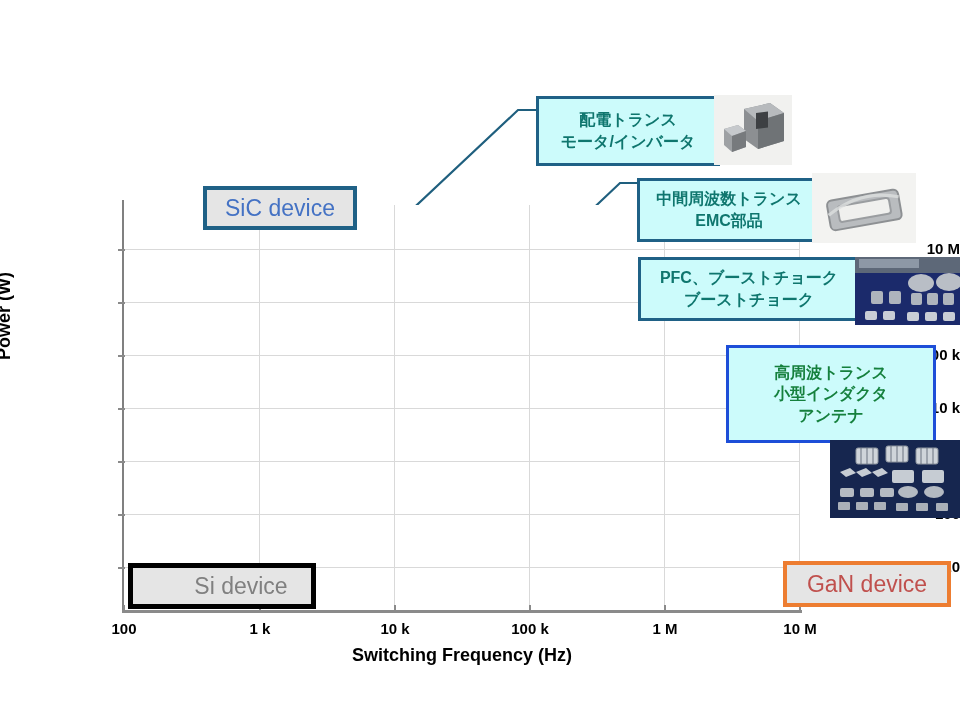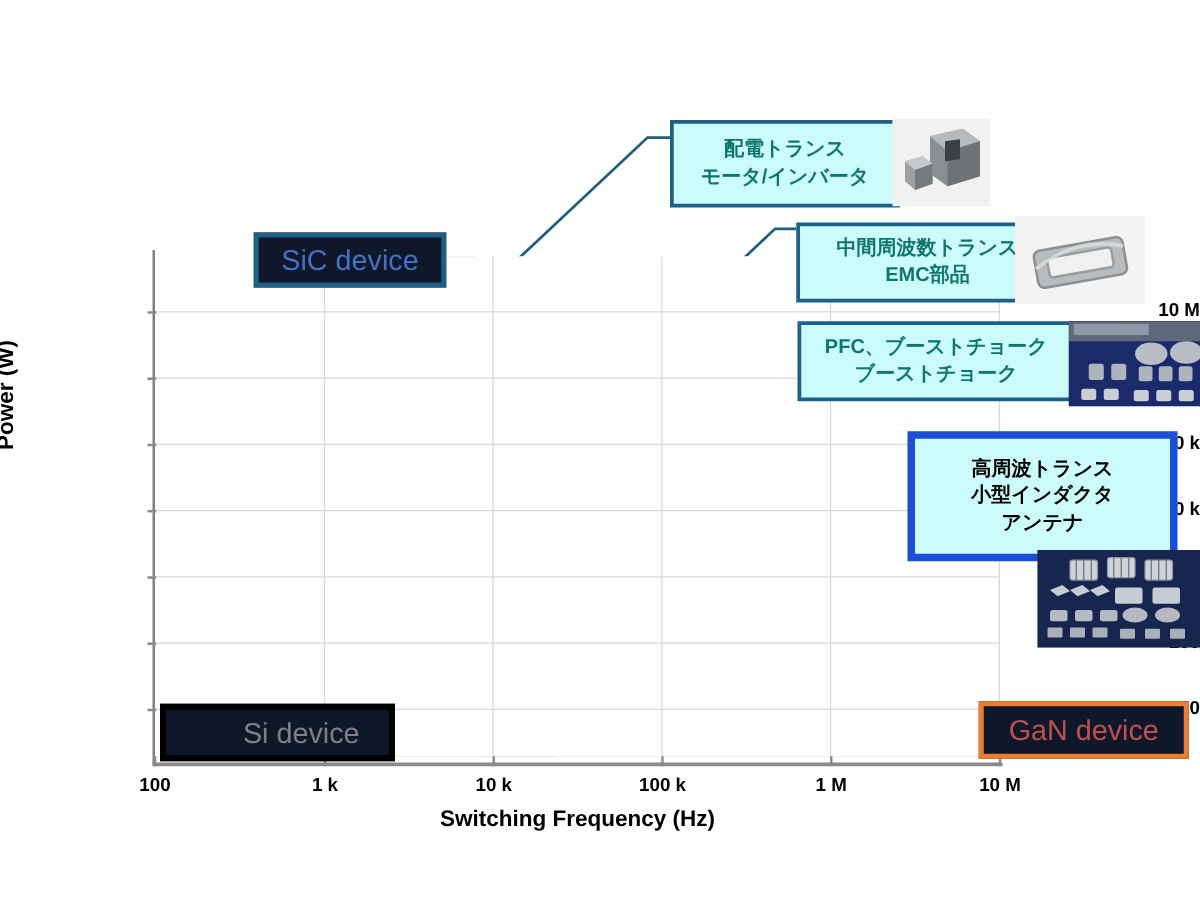--- a/index.html
+++ b/index.html
@@ -58,40 +58,40 @@
   .regions{position:absolute;left:0;top:0;width:960px;height:720px;pointer-events:none;}
 
   
   .ell-label{
     position:absolute;text-align:center;font-weight:bold;white-space:nowrap;
     pointer-events:none;line-height:1.12;
   }
 
   
   .tag{
-    position:absolute;background:#0f172a;display:flex;align-items:center;
+    position:absolute;background:#e5e5e5;display:flex;align-items:center;
     justify-content:center;font-weight:normal;
   }
   .tag-sic{left:203px;top:186px;width:146px;height:36px;border:4px solid #1f6186;
            color:#4472c4;font-size:23px;}
   .tag-si{left:128px;top:563px;width:140px;height:36px;border:5px solid #000000;
           color:#808080;font-size:23px;padding-left:38px;}
   .tag-gan{left:783px;top:561px;width:160px;height:38px;border:4px solid #ed7d31;
            color:#c0504d;font-size:23px;}
 
   
   .callout{
     position:absolute;background:#ccfbfb;display:flex;flex-direction:column;
     align-items:center;justify-content:center;text-align:center;
     font-weight:bold;line-height:1.35;
   }
   .callout.teal{border:3px solid #1f6186;color:#0f766e;}
-  .callout.red{border:6px solid #1d4ed8;color:#000000;}
+  .callout.red{border:3px solid #1d4ed8;color:#15803d;}
   .c1{left:536px;top:96px;width:178px;height:64px;font-size:16px;}
-  .c2{left:637px;top:178px;width:178px;height:58px;font-size:16px;padding-left:13px;}
+  .c2{left:637px;top:178px;width:178px;height:58px;font-size:16px;}
   .c3{left:638px;top:257px;width:216px;height:58px;font-size:16px;}
   .c4{left:726px;top:345px;width:204px;height:92px;font-size:16px;}
 
   
   .photo{position:absolute;overflow:hidden;}
   .ph1{left:714px;top:95px;width:78px;height:70px;background:#f2f2f0;}
   .ph2{left:812px;top:173px;width:104px;height:70px;background:#f3f3f1;}
   .ph3{left:855px;top:257px;width:105px;height:68px;background:#161a4d;}
   .ph4{left:830px;top:440px;width:130px;height:78px;background:#12204a;}
 

